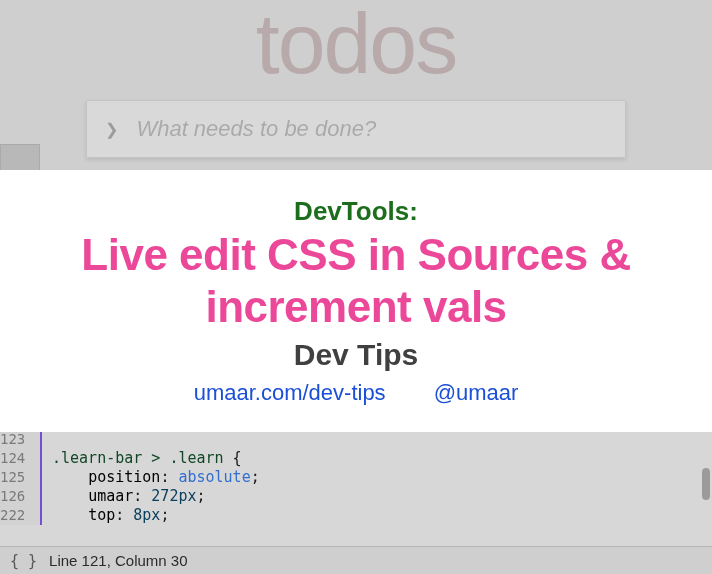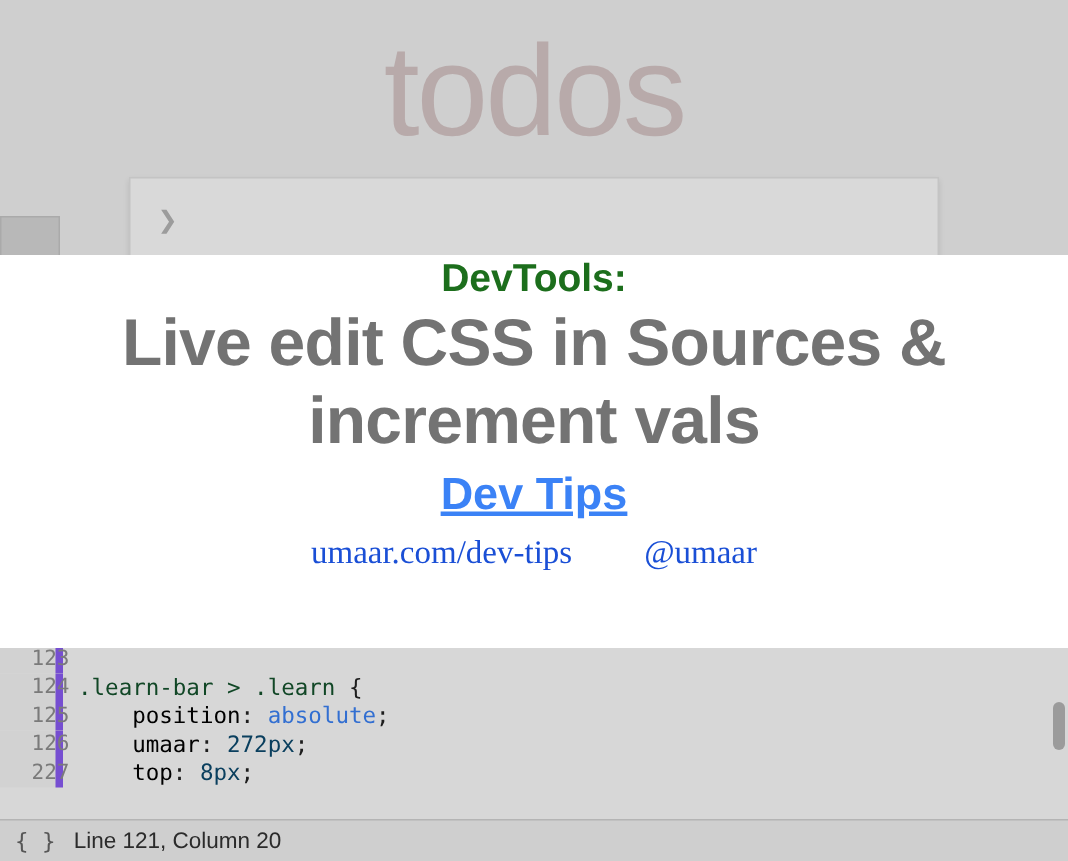--- a/index.html
+++ b/index.html
@@ -22,21 +22,20 @@
   .todos-area {
     position: absolute;
     top: 0; left: 0; right: 0;
     height: 430px;
     background: #f3f3f3;
     display: flex;
     flex-direction: column;
     align-items: center;
   }
   .todos-logo {
-    margin-top: 18px;
     font-size: 86px;
     font-weight: 100;
     color: rgba(140, 70, 70, 0.25);
     letter-spacing: -2px;
     line-height: 1;
   }
   .todos-input-wrap {
     margin-top: 14px;
     width: 540px;
     height: 58px;
@@ -81,23 +80,22 @@
     display: flex;
     height: 19px;
     line-height: 19px;
   }
   .gutter {
     width: 42px;
     text-align: left;
     padding-right: 6px;
     color: #909090;
     background: #f7f7f7;
-    border-right: 5px solid #8b5cf6;
+    border-right: 2px solid #8b5cf6;
     font-size: 14px;
-    padding-left: 21px;
   }
   .code {
     padding-left: 10px;
     white-space: pre;
     color: #222;
   }
   .sel { color: #14532d; }
   .prop { color: #000000; }
   .val { color: #3b82f6; }
   .num { color: #0c4a6e; }
@@ -135,64 +133,63 @@
   
   .overlay {
     position: absolute;
     left: 0; right: 0;
     top: 170px;
     height: 262px;
     background: #fff;
     display: flex;
     flex-direction: column;
     align-items: center;
-    justify-content: flex-start;
+    justify-content: center;
     text-align: center;
     box-shadow: 0 0 0 rgba(0,0,0,0);
   }
   .ov-kicker {
     color: #1c6e1c;
     font-weight: 700;
     font-size: 26px;
     margin-bottom: 2px;
   }
   .ov-title {
-    color: #737373;
+    color: #ec4899;
     font-weight: 800;
     font-size: 44px;
     line-height: 1.18;
     letter-spacing: -0.5px;
     max-width: 600px;
   }
   .ov-sub {
-    color: #3b82f6;
+    color: #404040;
     font-weight: 700;
     font-size: 30px;
     margin-top: 6px;
-    text-decoration: underline;
   }
   .ov-links {
     margin-top: 8px;
     display: flex;
     gap: 48px;
     font-size: 22px;
     color: #1a4fd6;
-    font-family: Liberation Serif, serif;
   }
   .ov-links span { color: #1a4fd6; }
 </style>
 </head>
 <body>
 
 <div class="backdrop">
 
   <div class="todos-area">
     <div class="todos-logo">todos</div>
     <div class="todos-input-wrap">
       <span class="chevron">❯</span>
+      <span class="todos-placeholder">What needs to be done?</span>
     </div>
     <div class="learn-tab"></div>
   </div>
 
   <div class="editor-area">
     <div class="code-line">
       <div class="gutter">123</div>
       <div class="code"></div>
     </div>
     <div class="code-line">
@@ -201,27 +198,27 @@
     </div>
     <div class="code-line">
       <div class="gutter">125</div>
       <div class="code"><span>    </span><span class="prop">position</span><span class="punc">: </span><span class="val">absolute</span><span class="punc">;</span></div>
     </div>
     <div class="code-line">
       <div class="gutter">126</div>
       <div class="code"><span>    </span><span class="prop">umaar</span><span class="punc">: </span><span class="num">272px</span><span class="punc">;</span></div>
     </div>
     <div class="code-line">
-      <div class="gutter">227</div>
+      <div class="gutter">222</div>
       <div class="code"><span>    </span><span class="prop">top</span><span class="punc">: </span><span class="num">8px</span><span class="punc">;</span></div>
     </div>
 
     <div class="status-bar">
       <span class="brace-icon">{ }</span>
-      <span>Line 121, Column 20</span>
+      <span>Line 121, Column 30</span>
     </div>
   </div>
 
   <div class="scrollbar-thumb"></div>
 </div>
 
 <div class="overlay">
   <div class="ov-kicker">DevTools:</div>
   <div class="ov-title">Live edit CSS in Sources &amp; increment vals</div>
   <div class="ov-sub">Dev Tips</div>

